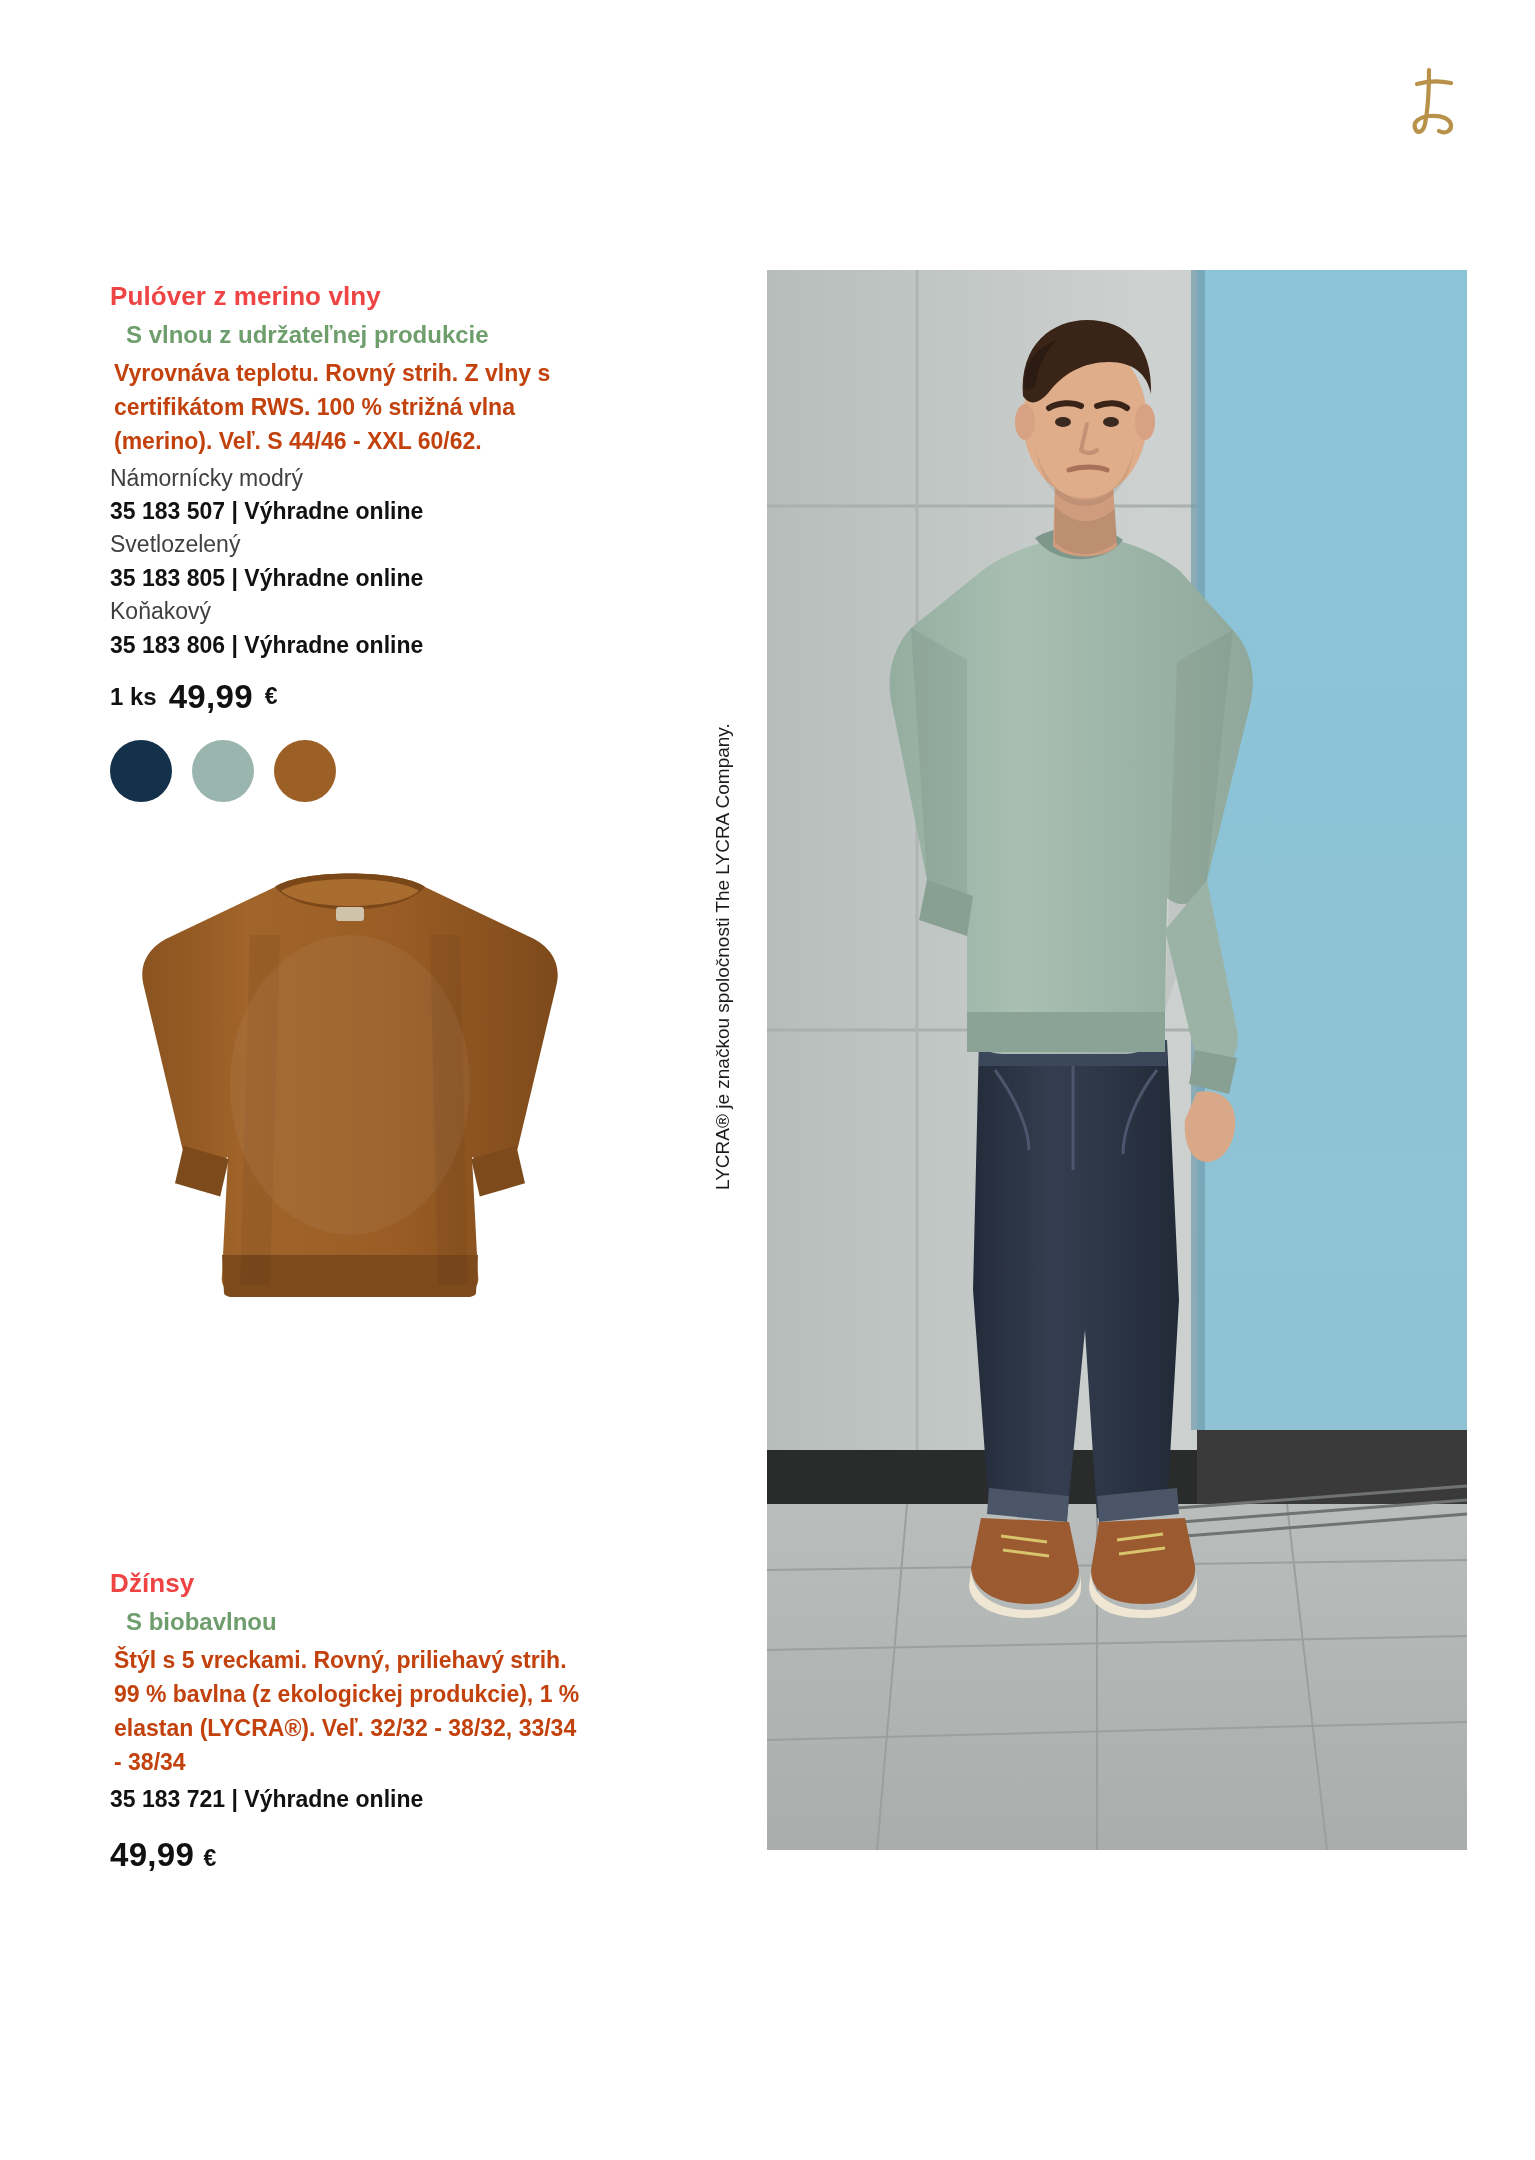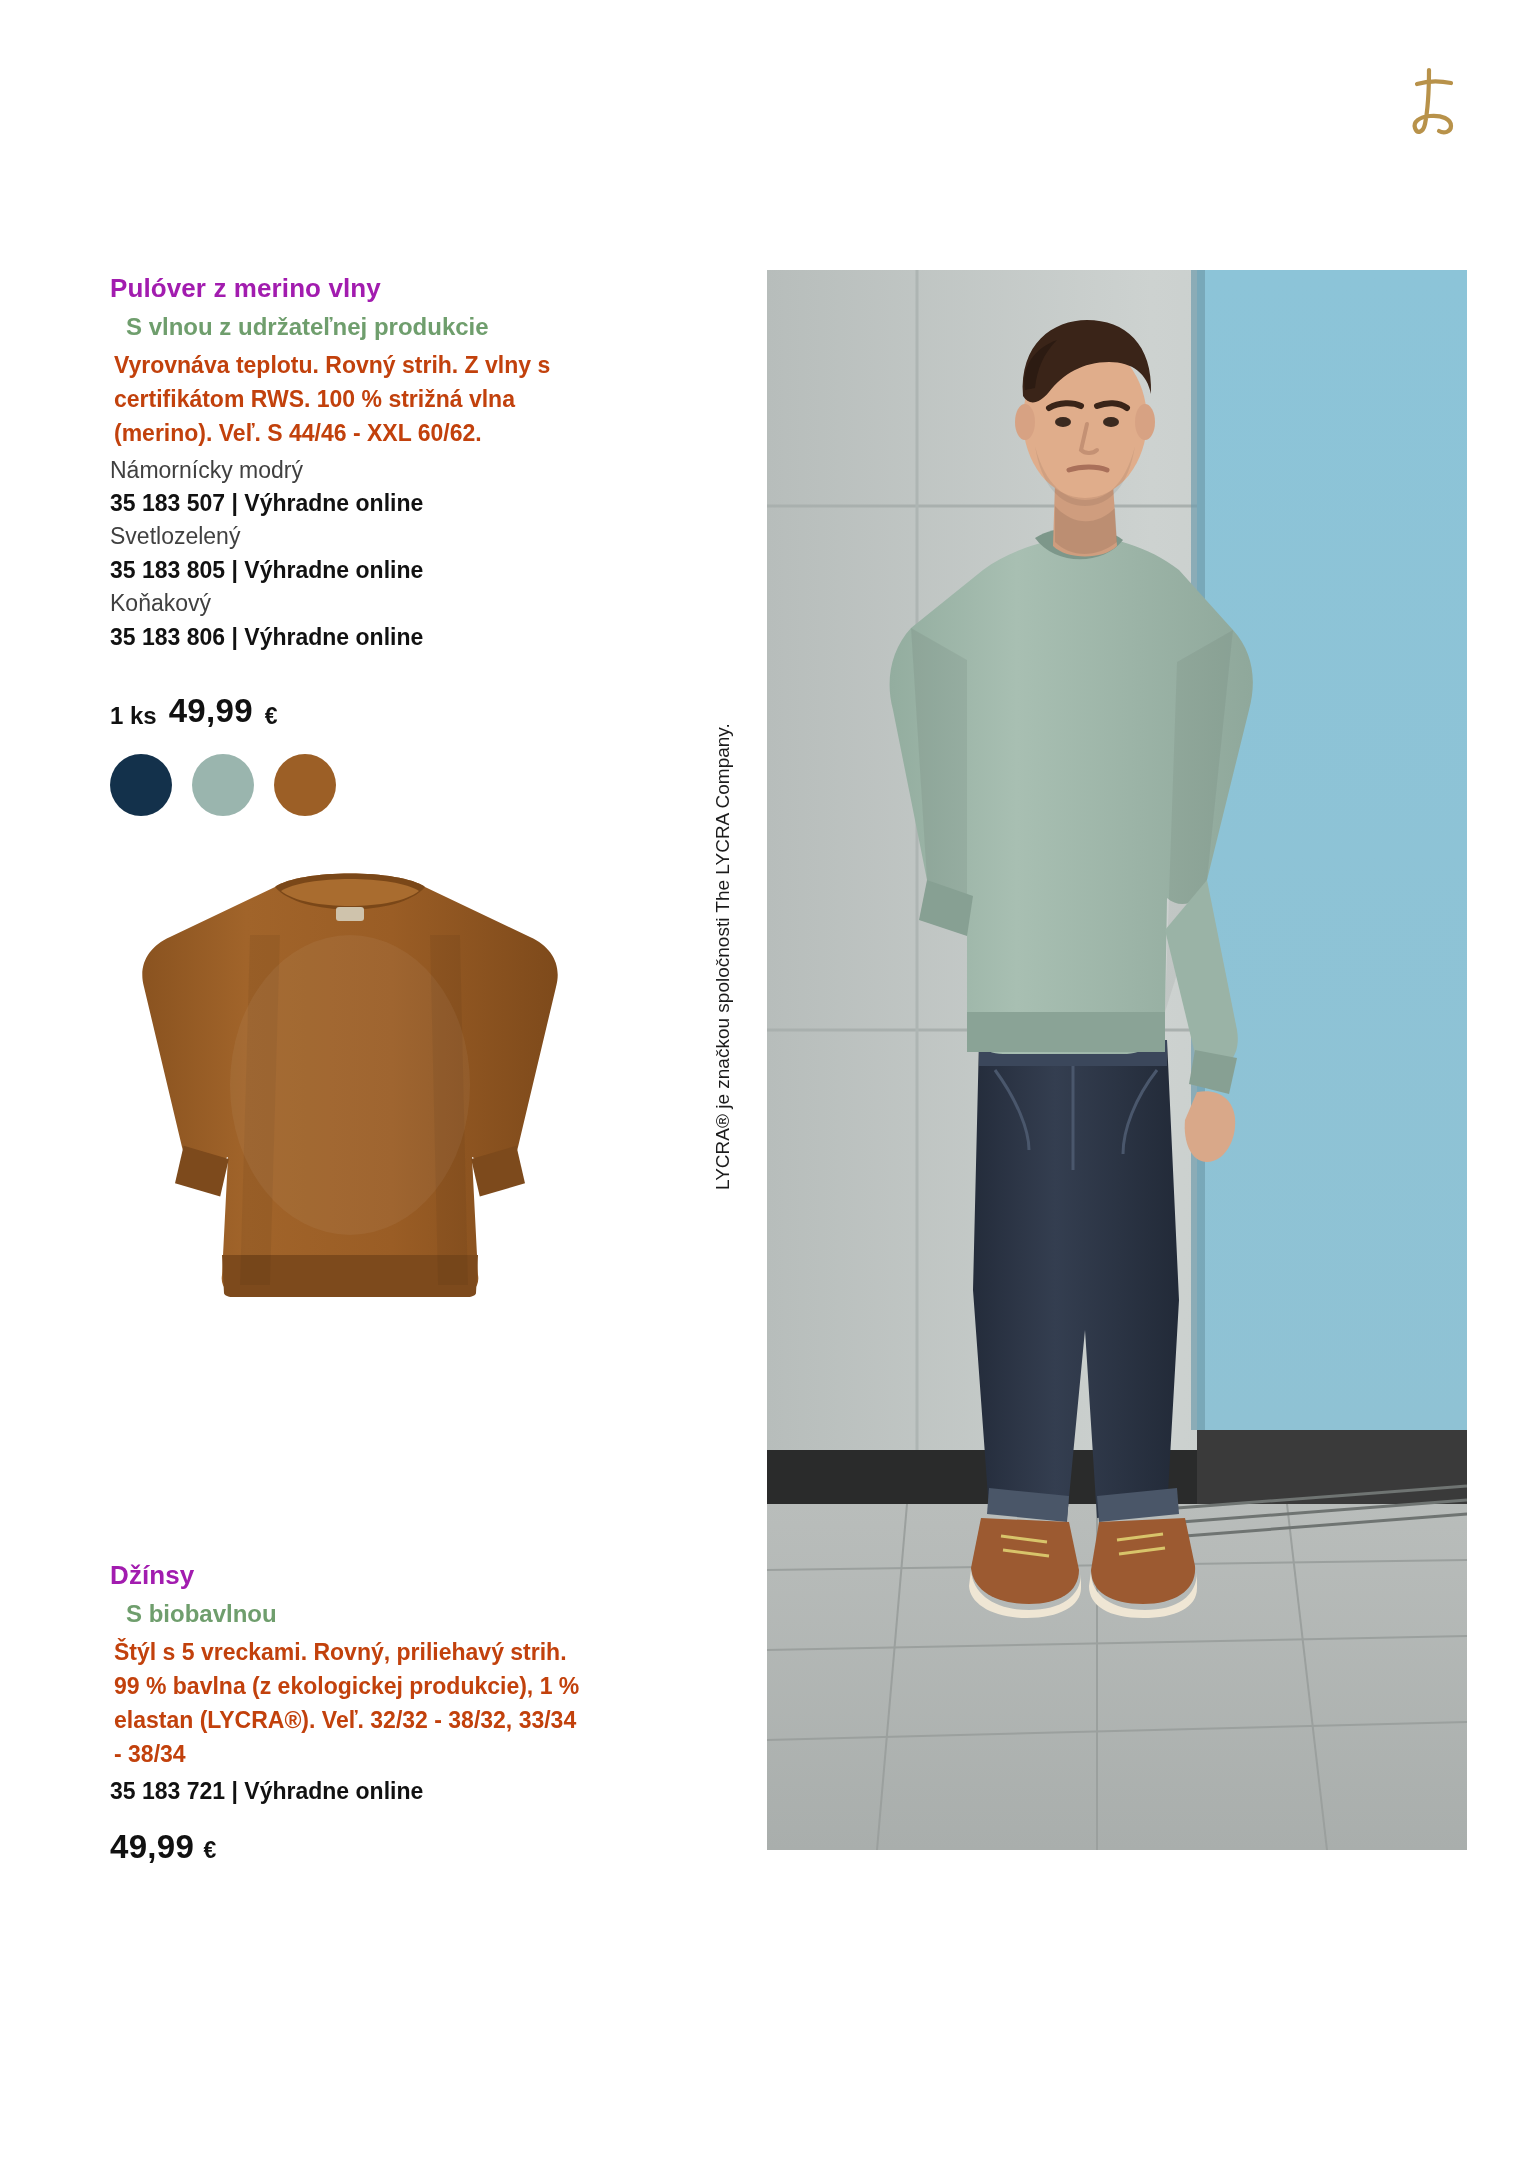--- a/index.html
+++ b/index.html
@@ -26,23 +26,23 @@
   .left-col {
     position: absolute;
     left: 110px;
     top: 268px;
     width: 500px;
   }
 
   .prod-title {
     font-size: 26px;
     font-weight: bold;
-    color: #a21caf;
+    color: #ef4444;
     letter-spacing: 0.1px;
-    margin: 4px 0 6px 0;
+    margin: 12px 0 6px 0;
     line-height: 1.25;
   }
   .prod-sub {
     font-size: 24px;
     font-weight: bold;
     color: #6f9e6d;
     margin: 0 0 6px 16px;
     line-height: 1.3;
   }
   .prod-desc {
@@ -59,23 +59,23 @@
     margin: 0;
   }
   .art-line {
     font-size: 23px;
     font-weight: bold;
     color: #111111;
     line-height: 1.45;
     margin: 0;
   }
   .price-row {
-    margin-top: 38px;
+    margin-top: 16px;
     display: flex;
-    align-items: flex-end;
+    align-items: center;
     gap: 12px;
   }
   .price-qty {
     font-size: 24px;
     font-weight: bold;
     color: #111;
   }
   .price-val {
     font-size: 33px;
     font-weight: bold;

